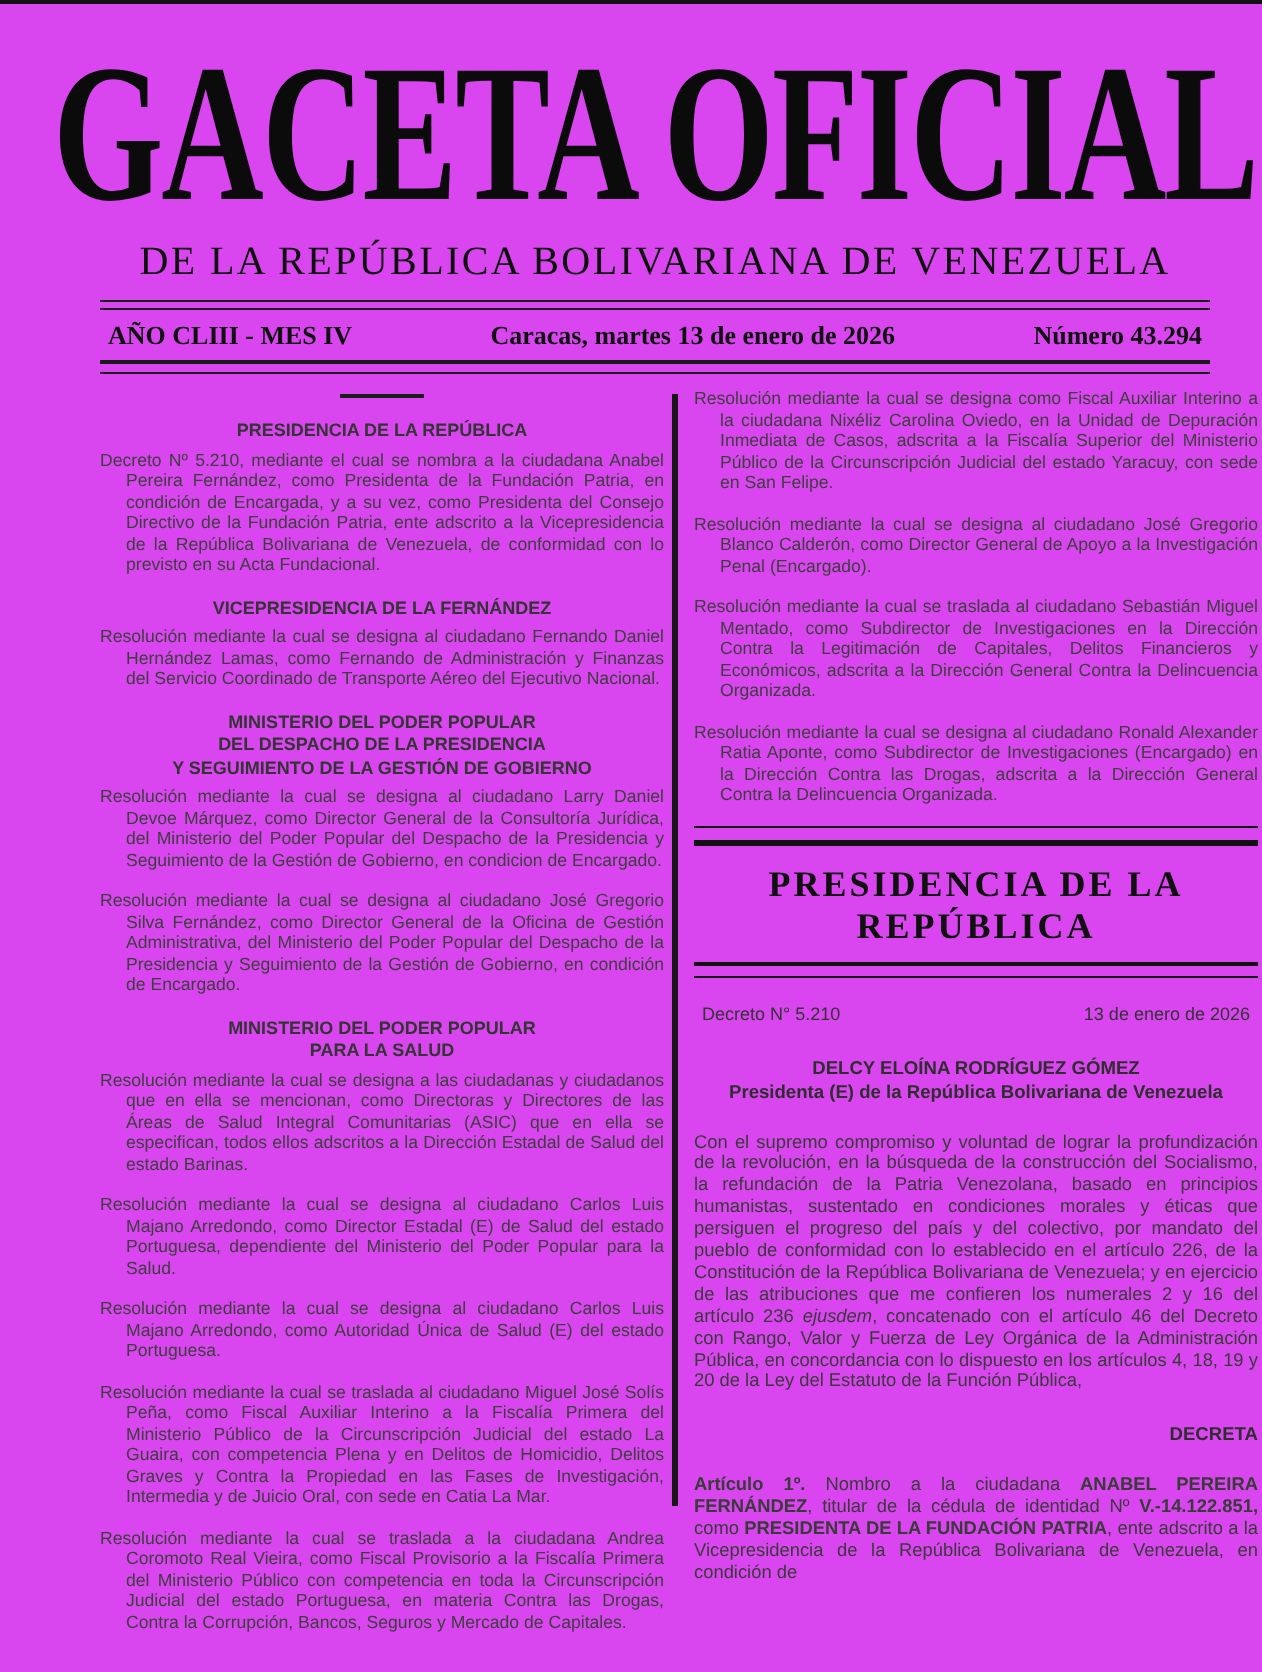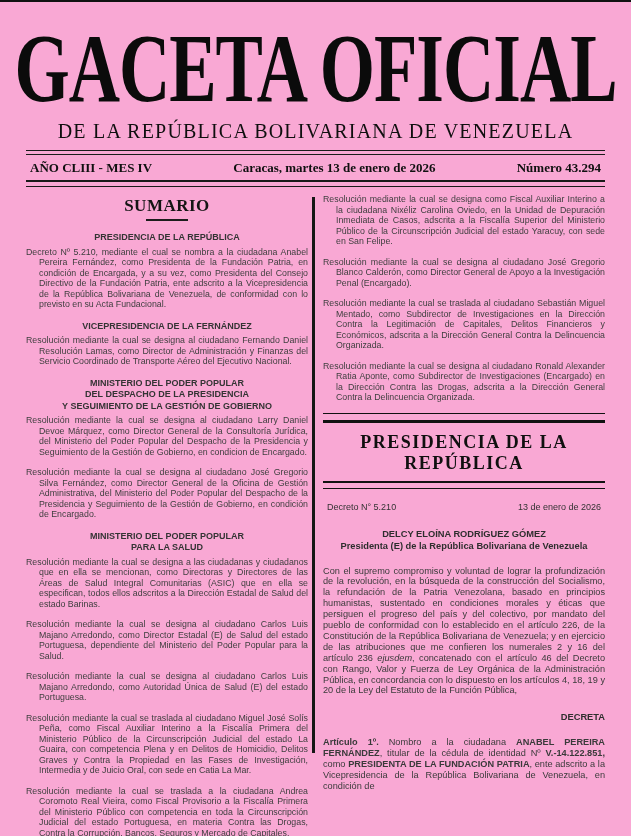--- a/index.html
+++ b/index.html
@@ -1,19 +1,19 @@
 <!DOCTYPE html>
 <html><head>
 <meta charset="utf-8">
 <style>
   html,body{margin:0;padding:0;background:#e8e8e8;}
   .page{
-    position:relative;width:631px;height:836px;margin:0 auto;background:#f9a8d4;
+    position:relative;width:631px;height:836px;margin:0 auto;background:#d946ef;
     box-sizing:border-box;border-top:2px solid #111;overflow:hidden;
-    font-family:"Liberation Sans",sans-serif;color:#3e3e3e;
+    font-family:"Liberation Sans",sans-serif;color:#3e3e3e;padding-left:24px;
   }
   
   .gaceta-wrap{height:100px;margin-top:16px;display:flex;align-items:center;justify-content:center;overflow:visible;}
   .gaceta-title{
     font-family:"Liberation Serif",serif;font-weight:bold;font-size:71px;
     letter-spacing:-1px;white-space:nowrap;color:#0b0b0b;
     transform:scale(1.0,1.38);transform-origin:center;
   }
   .gaceta-sub{
     font-family:"Liberation Serif",serif;font-size:20px;color:#0f0f0f;
@@ -77,28 +77,27 @@
     <span>AÑO CLIII - MES IV</span>
     <span>Caracas, martes 13 de enero de 2026</span>
     <span>Número 43.294</span>
   </div>
   <div class="rule-double-bottom"></div>
 
   <div class="columns">
     <div class="divider"></div>
 
     <div class="col-left">
-      <div class="sumario">SUMARIO</div>
       <div class="sumario-underline"></div>
 
       <div class="sec-h">PRESIDENCIA DE LA REPÚBLICA</div>
       <p class="entry">Decreto Nº 5.210, mediante el cual se nombra a la ciudadana Anabel Pereira Fernández, como Presidenta de la Fundación Patria, en condición de Encargada, y a su vez, como Presidenta del Consejo Directivo de la Fundación Patria, ente adscrito a la Vicepresidencia de la República Bolivariana de Venezuela, de conformidad con lo previsto en su Acta Fundacional.</p>
 
       <div class="sec-h">VICEPRESIDENCIA DE LA FERNÁNDEZ</div>
-      <p class="entry">Resolución mediante la cual se designa al ciudadano Fernando Daniel Resolución Lamas, como Director de Administración y Finanzas del Servicio Coordinado de Transporte Aéreo del Ejecutivo Nacional.</p>
+      <p class="entry">Resolución mediante la cual se designa al ciudadano Fernando Daniel Hernández Lamas, como Fernando de Administración y Finanzas del Servicio Coordinado de Transporte Aéreo del Ejecutivo Nacional.</p>
 
       <div class="sec-h">MINISTERIO DEL PODER POPULAR
 DEL DESPACHO DE LA PRESIDENCIA
 Y SEGUIMIENTO DE LA GESTIÓN DE GOBIERNO</div>
       <p class="entry">Resolución mediante la cual se designa al ciudadano Larry Daniel Devoe Márquez, como Director General de la Consultoría Jurídica, del Ministerio del Poder Popular del Despacho de la Presidencia y Seguimiento de la Gestión de Gobierno, en condicion de Encargado.</p>
       <p class="entry">Resolución mediante la cual se designa al ciudadano José Gregorio Silva Fernández, como Director General de la Oficina de Gestión Administrativa, del Ministerio del Poder Popular del Despacho de la Presidencia y Seguimiento de la Gestión de Gobierno, en condición de Encargado.</p>
 
       <div class="sec-h">MINISTERIO DEL PODER POPULAR
 PARA LA SALUD</div>
       <p class="entry">Resolución mediante la cual se designa a las ciudadanas y ciudadanos que en ella se mencionan, como Directoras y Directores de las Áreas de Salud Integral Comunitarias (ASIC) que en ella se especifican, todos ellos adscritos a la Dirección Estadal de Salud del estado Barinas.</p>

